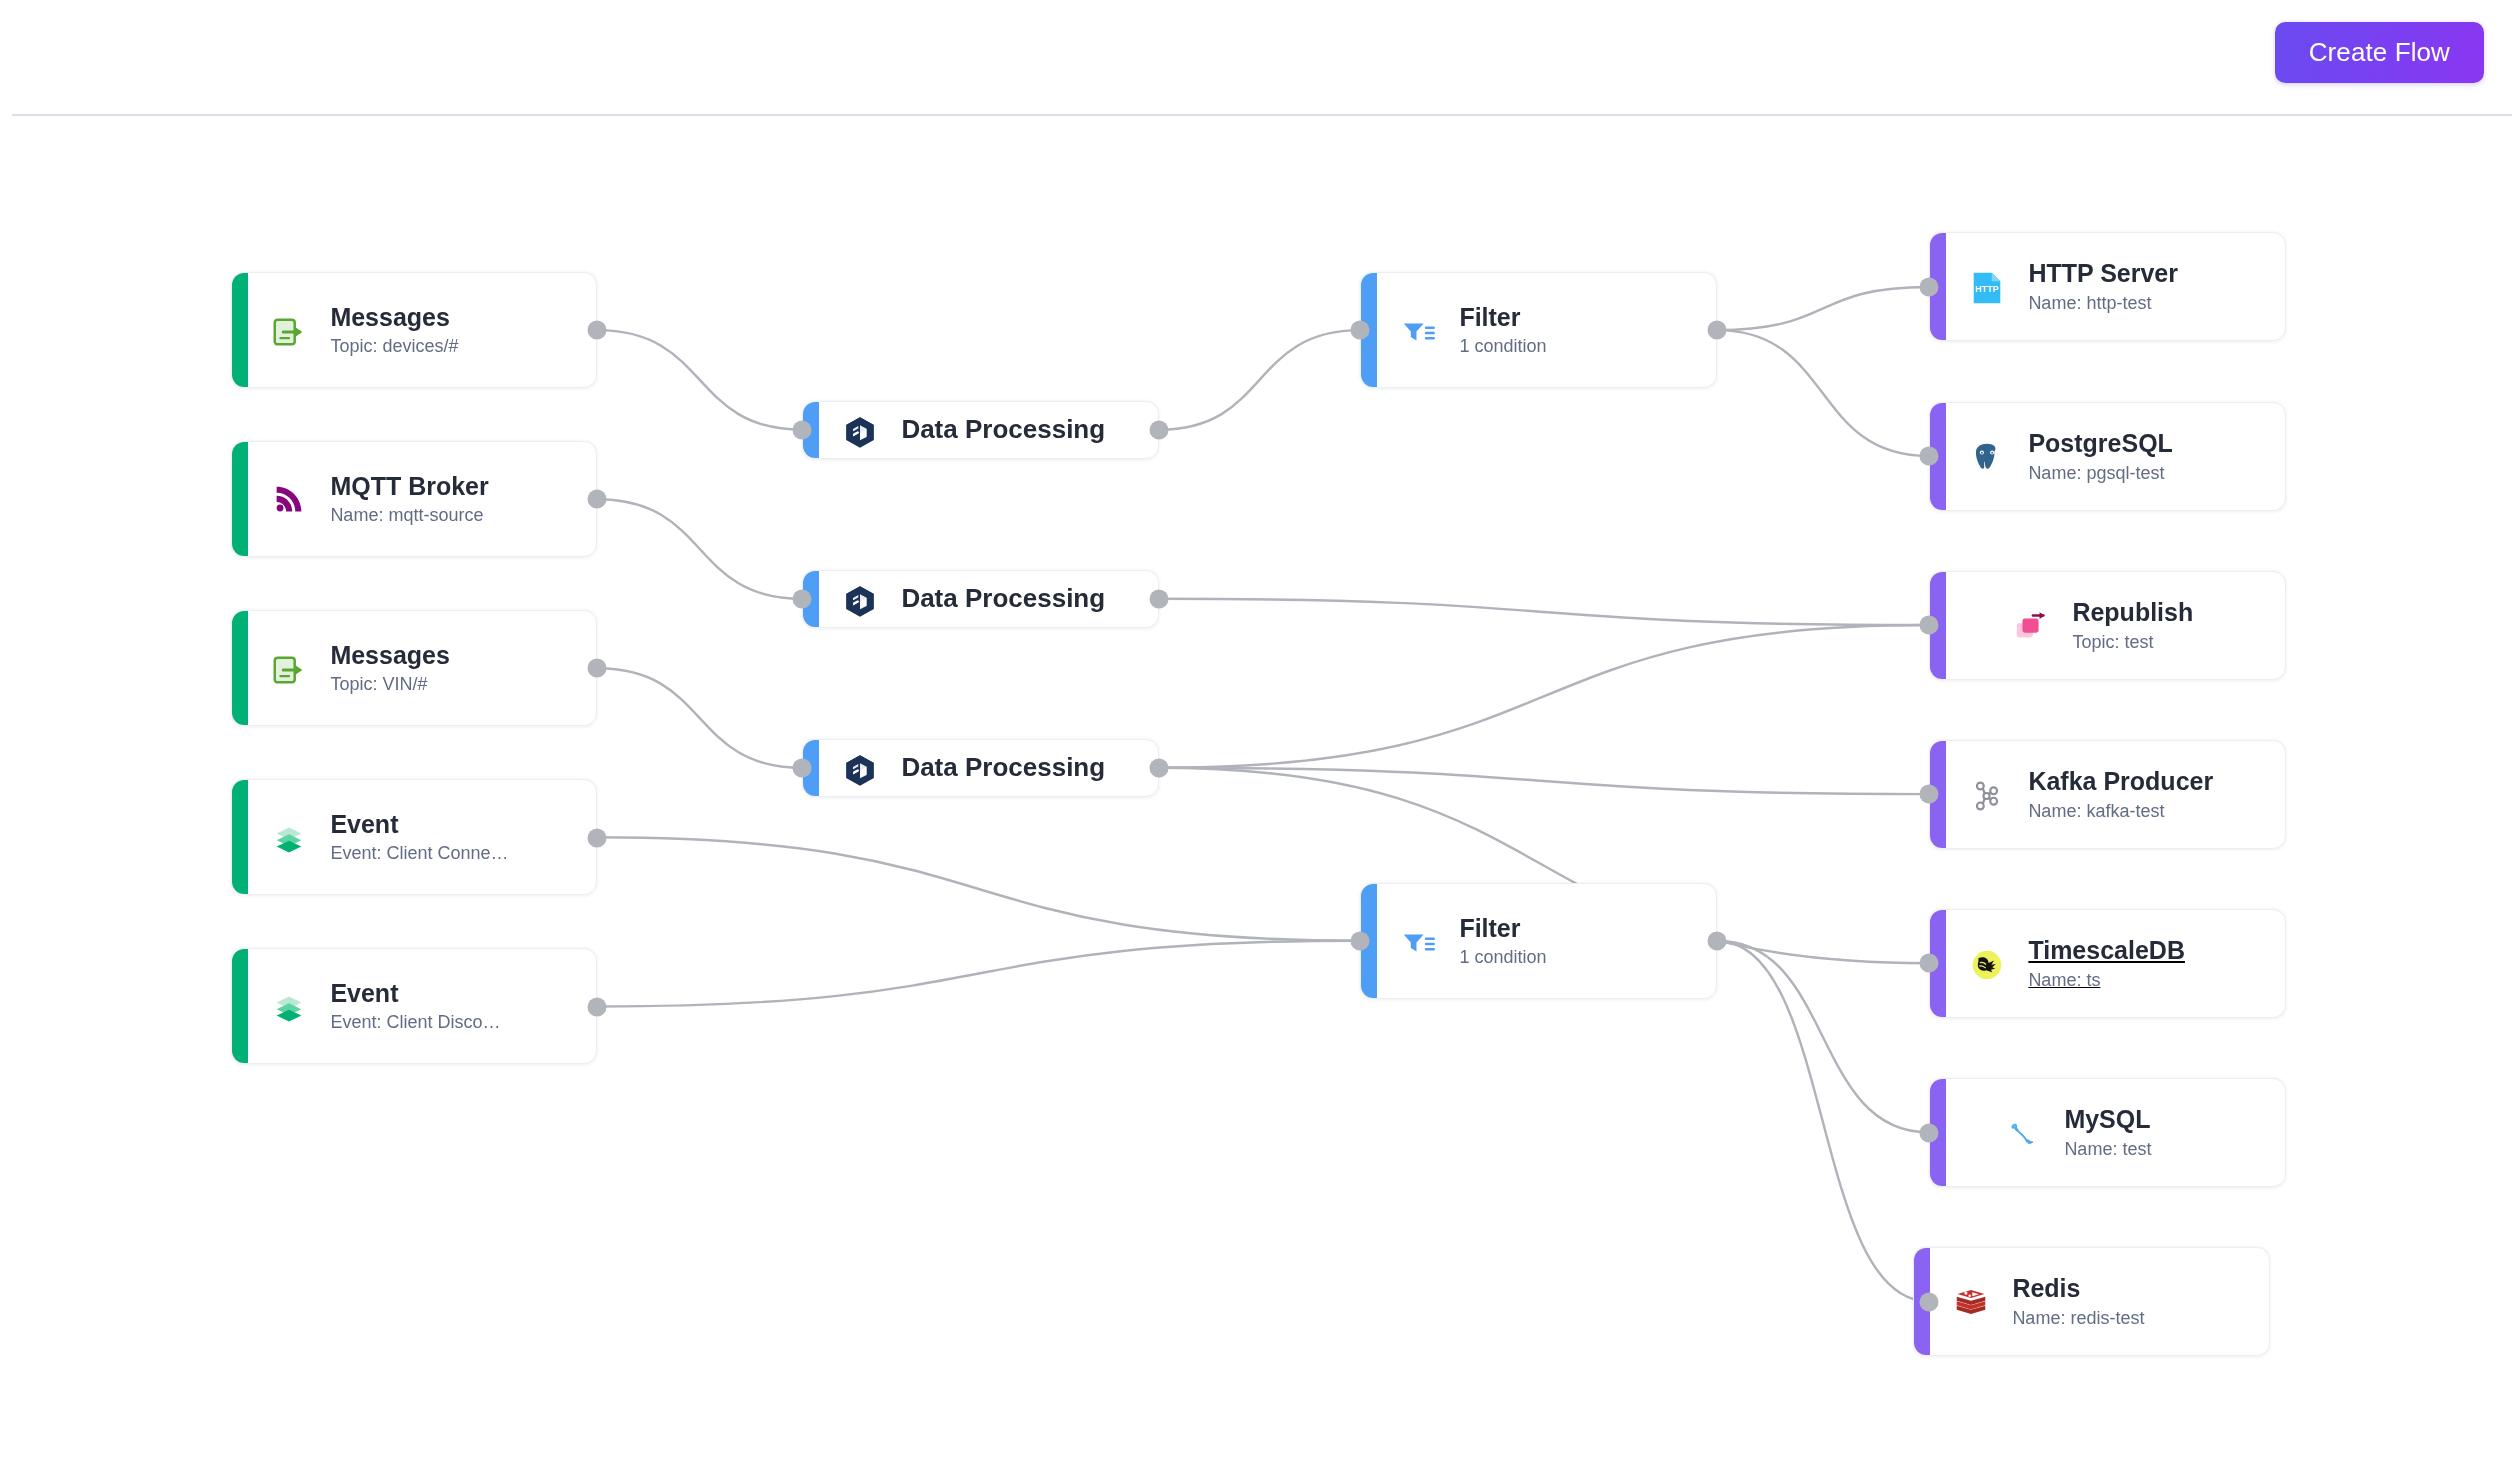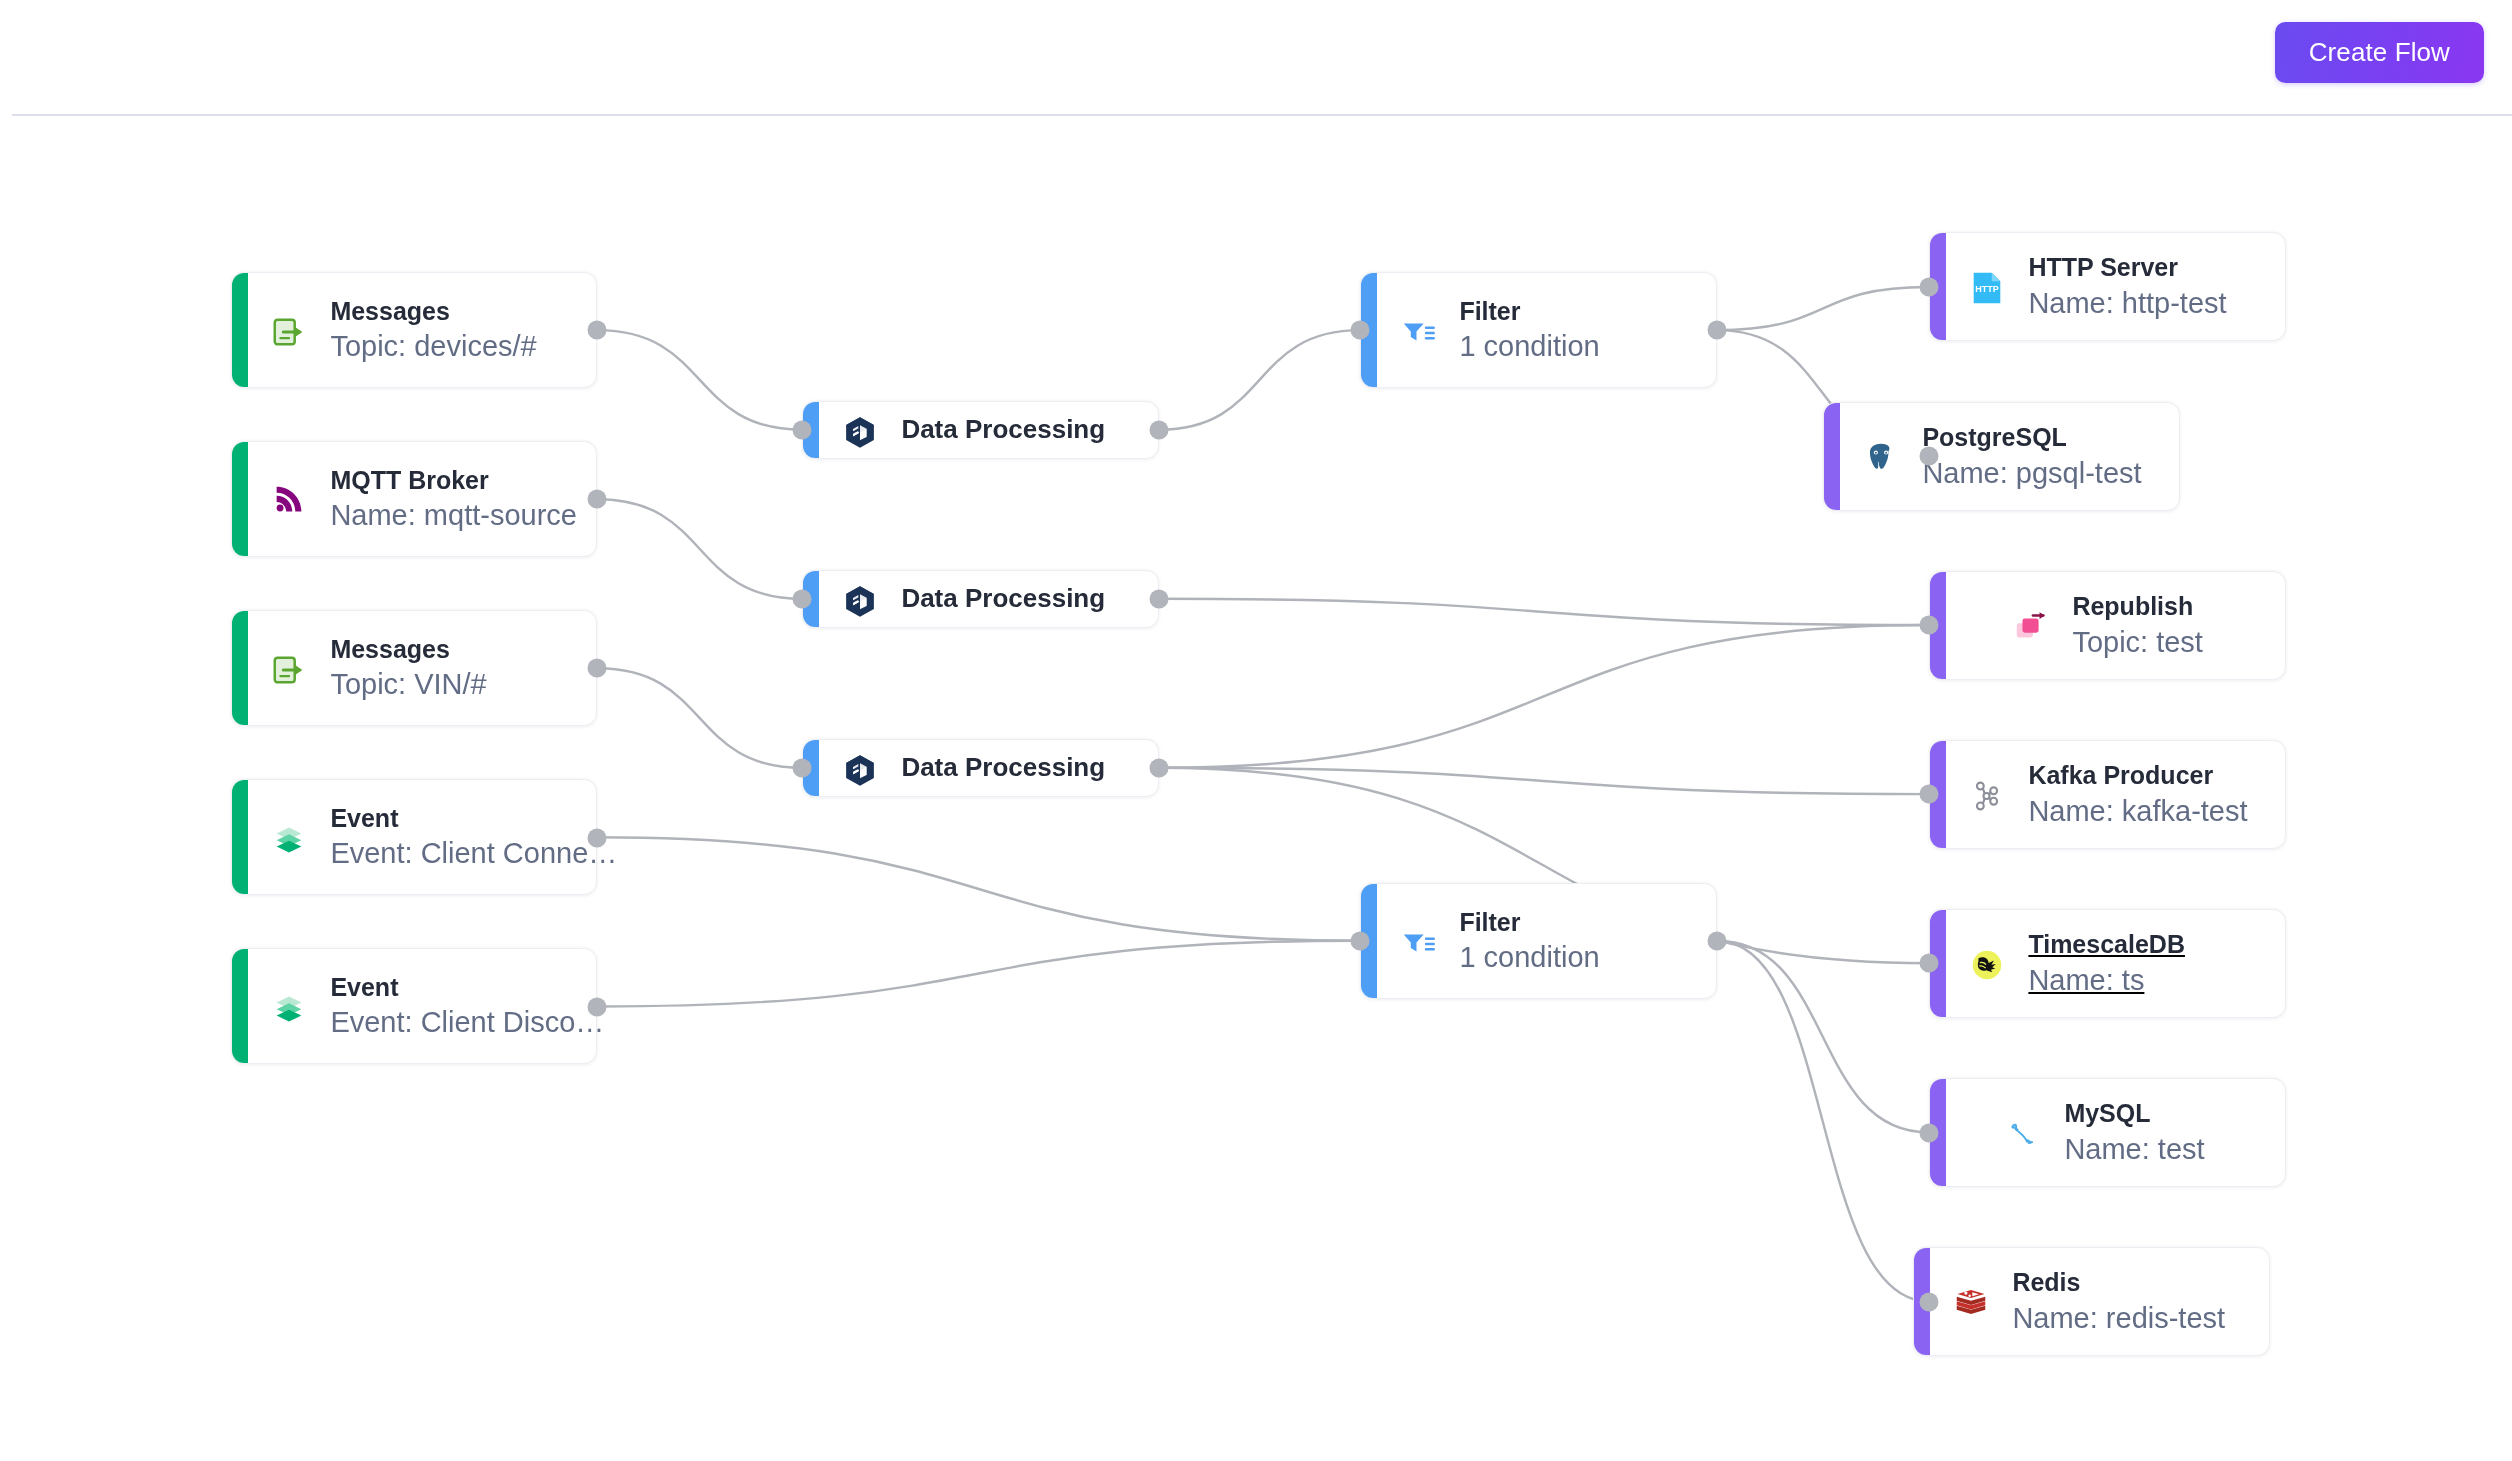--- a/index.html
+++ b/index.html
@@ -60,21 +60,21 @@
     padding: 0 17px 0 20.7px;
     gap: 20.7px;
   }
   .node .icon { width: 41px; height: 41px; flex: none; display: flex; align-items: flex-end; justify-content: center; }
   .node .icon svg { display: block; }
   .node .texts { display: flex; flex-direction: column; justify-content: flex-start; gap: 4.7px; min-width: 0; }
   .node .title {
     font-size: 25px; font-weight: bold; color: #262b39; line-height: 1.15; white-space: nowrap;
   }
   .node .sub {
-    font-size: 29px; font-weight: 400; color: #626c84; line-height: 1.15; white-space: nowrap;
+    font-size: 18px; font-weight: 400; color: #626c84; line-height: 1.15; white-space: nowrap;
   }
   .node.single .body { align-items: center; }
   .node.single .title { font-size: 26px; }
 
   
   .port {
     position: absolute;
     width: 19px; height: 19px;
     border-radius: 50%;
     background: #b1b4bb;
@@ -302,21 +302,21 @@
       <path d="M25 4l9 9h-9z" fill="#7fd6fa"></path>
       <text x="20" y="24.5" font-family="Liberation Sans, sans-serif" font-size="9.5" font-weight="bold" fill="#ffffff" text-anchor="middle">HTTP</text>
     </svg>
             </span>
             <div class="texts">
               <div class="title">HTTP Server</div>
               <div class="sub">Name: http-test</div>
             </div>
           </div>
         </div>
-        <div class="node sink" style="left: 1811px; top: 286px; width: 357px; height: 109px;">
+        <div class="node sink" style="left: 1917px; top: 286px; width: 357px; height: 109px;">
           <div class="accent"></div>
           <div class="body">
             <span class="icon">
               <svg width="38" height="38" viewBox="0 0 40 40">
       <g fill="#31648c">
         <path d="M20 5c-6.4 0-11.2 3-11.6 8.2-.4 5.4 1.6 10.6 3.6 14.4 1 1.9 2.3 3.6 3.6 3.6 1.1 0 1.5-1 1.5-2.6 0-1.3-.3-3.2-.3-4.6h2.6c0 1.5-.3 3.4-.3 4.8 0 1.6.5 2.4 1.5 2.4 1.4 0 2.6-1.7 3.6-3.6 2-3.8 4-9 3.6-14.4C31.2 8 26.4 5 20 5z"></path>
       </g>
       <g fill="#ffffff">
         <circle cx="14.6" cy="14.2" r="2.2"></circle>
                   <circle cx="25.4" cy="14.2" r="2.2"></circle>

